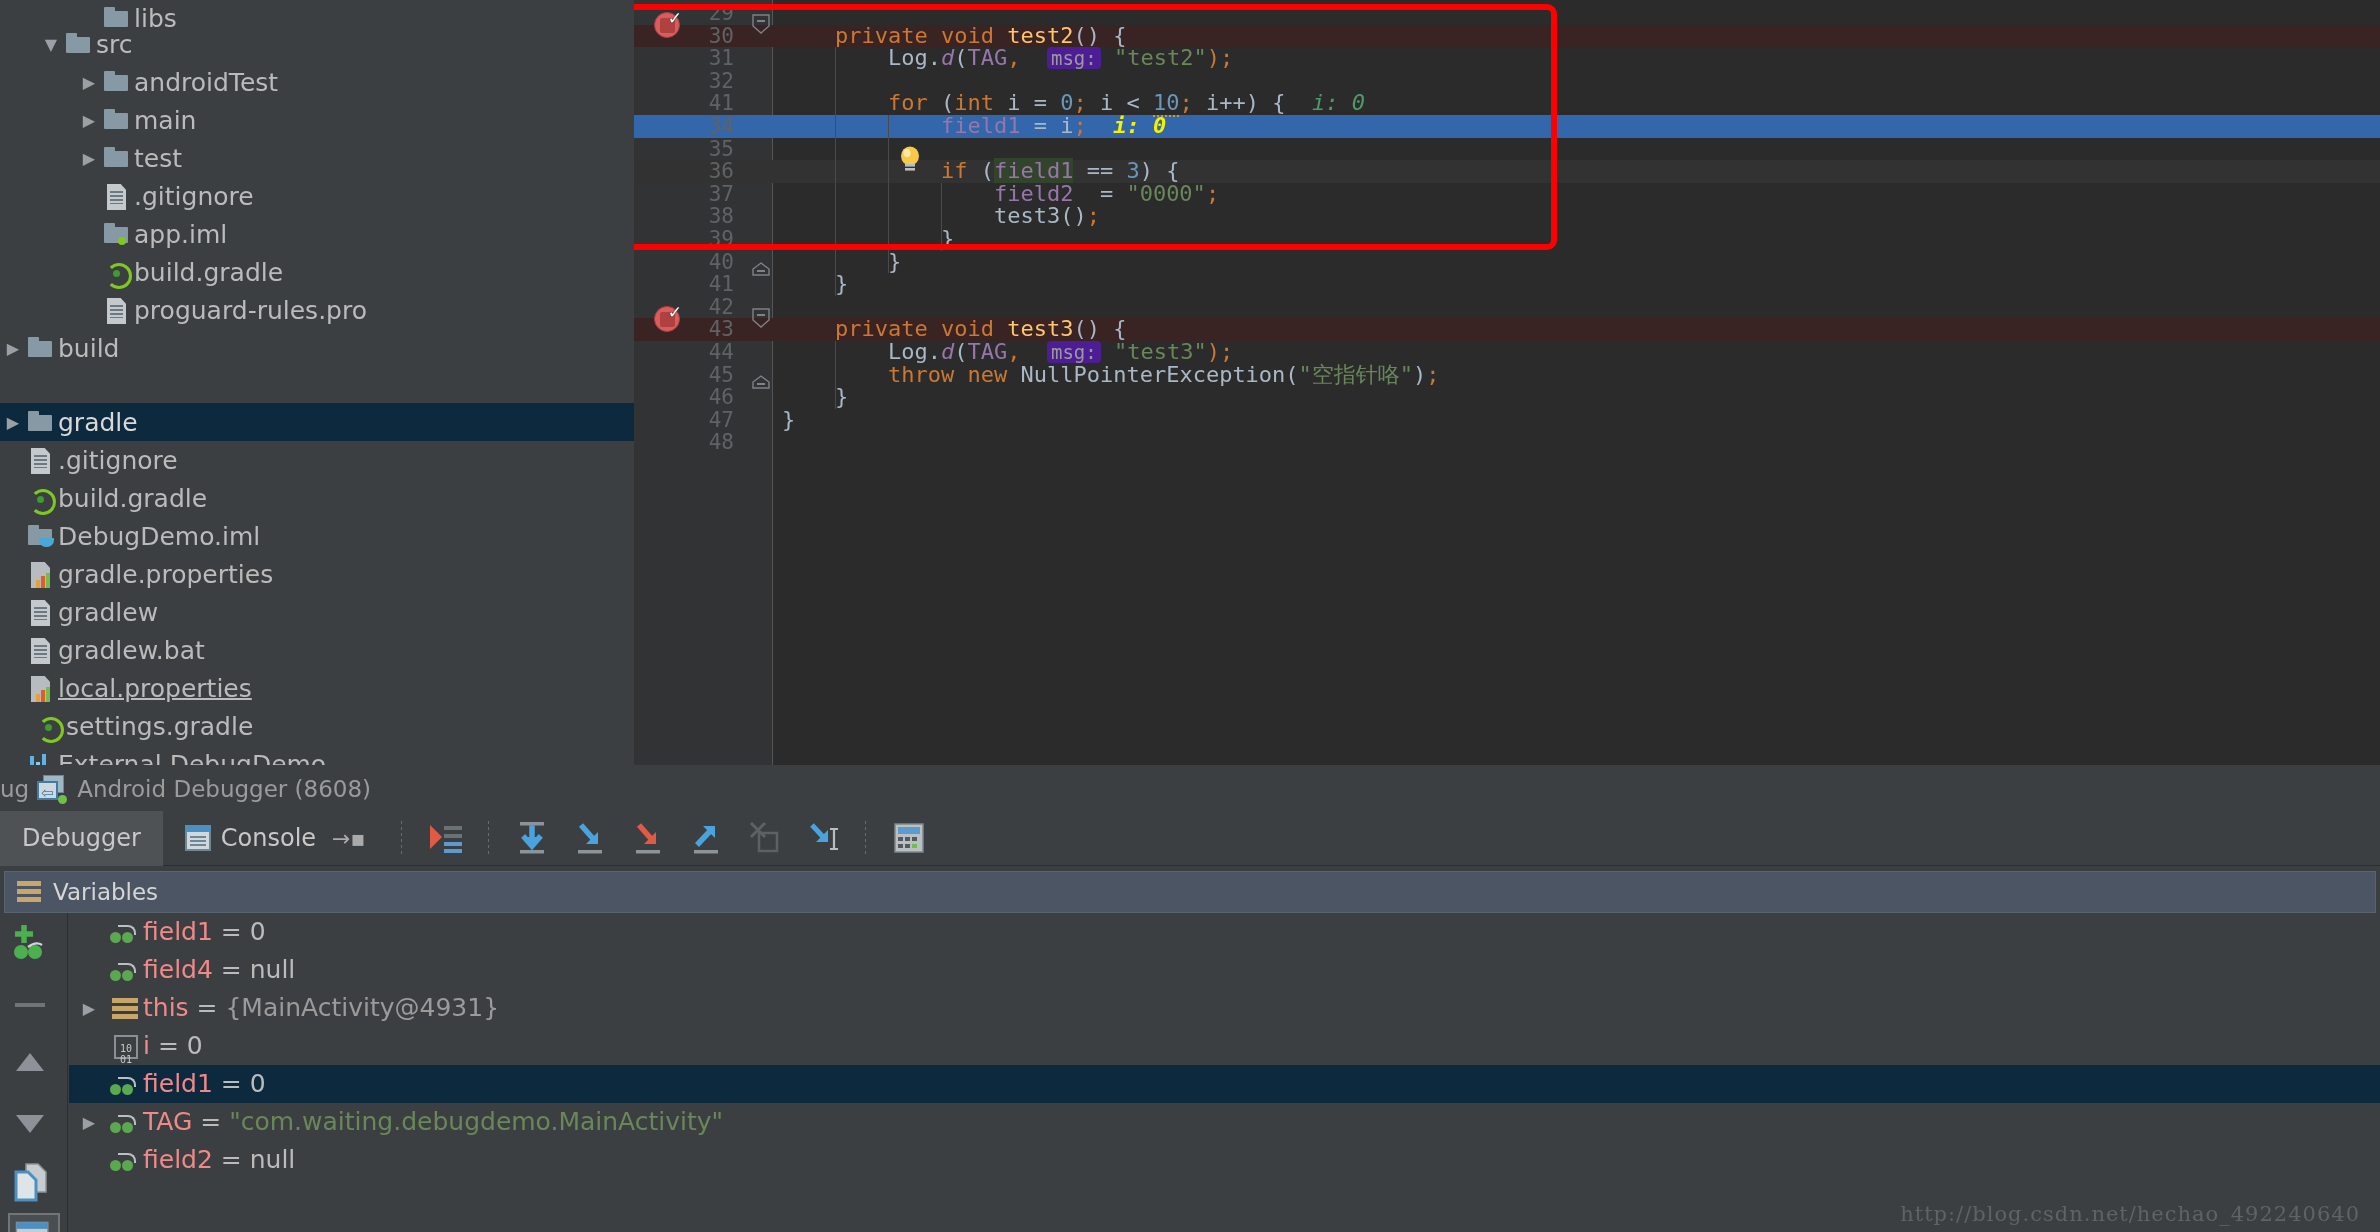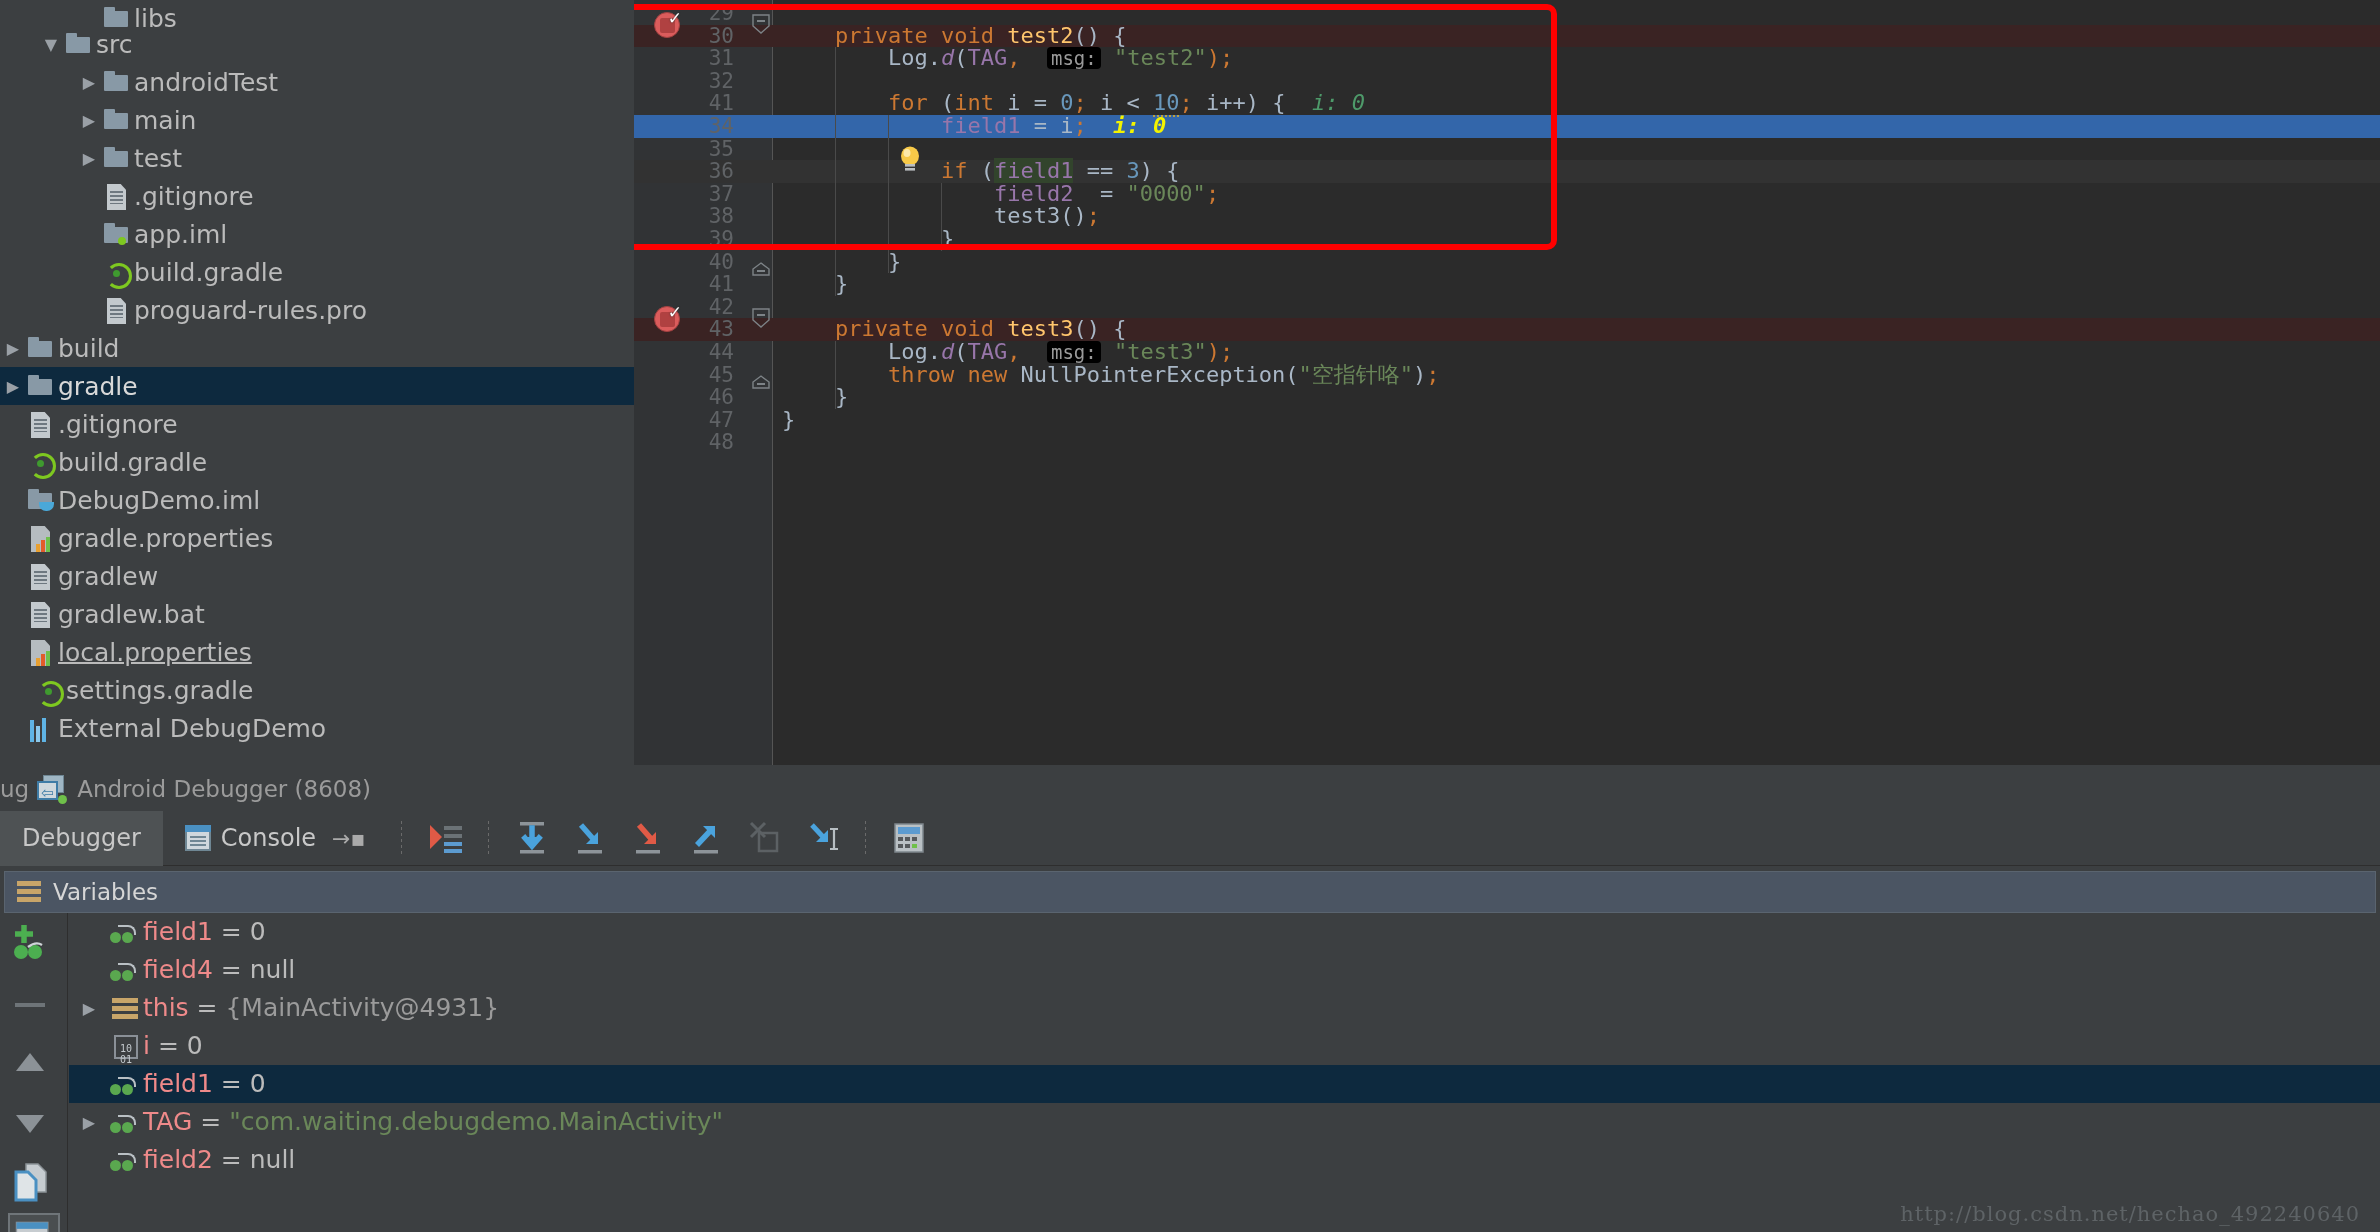--- a/index.html
+++ b/index.html
@@ -128,21 +128,21 @@
   .kw   { color: #cc7832; }
   .meth { color: #ffc66d; }
   .str  { color: #6a8759; }
   .num  { color: #6897bb; }
   .fld  { color: #9876aa; }
   .stat { color: #9876aa; font-style: italic; }
   .cls  { color: #a9b7c6; }
   .punc { color: #a9b7c6; }
   .semi { color: #cc7832; }
   .hintpill {
-    background: #000000; color: #9a9a9a; border-radius: 4px;
+    background: #4c1d95; color: #9a9a9a; border-radius: 4px;
     padding: 0 4px; font-size: 19px; font-style: normal;
   }
   .inlhint { color: #4e9a6a; font-style: italic; }
   .inlhint-active { color: #f3f300; font-style: italic; font-weight: bold; }
   .green-bg { background: #32442c; }
   .wavy {
     border-bottom: 2px dotted #b9a045;
   }
 
   
@@ -321,21 +321,21 @@
         <div class="tree-row" style="padding-left: 76px; height: 25px; line-height: 14px;"><span class="arrow"></span><span class="ico ic-folder"></span><span class="lbl">libs</span></div>
         <div class="tree-row" style="padding-left: 38px;"><span class="arrow">▼</span><span class="ico ic-folder"></span><span class="lbl">src</span></div>
         <div class="tree-row" style="padding-left: 76px;"><span class="arrow">▶</span><span class="ico ic-folder"></span><span class="lbl">androidTest</span></div>
         <div class="tree-row" style="padding-left: 76px;"><span class="arrow">▶</span><span class="ico ic-folder"></span><span class="lbl">main</span></div>
         <div class="tree-row" style="padding-left: 76px;"><span class="arrow">▶</span><span class="ico ic-folder"></span><span class="lbl">test</span></div>
         <div class="tree-row" style="padding-left: 76px;"><span class="arrow"></span><span class="ico ic-file"></span><span class="lbl">.gitignore</span></div>
         <div class="tree-row" style="padding-left: 76px;"><span class="arrow"></span><span class="ico ic-folder ic-folderdot"><span class="dot"></span></span><span class="lbl">app.iml</span></div>
         <div class="tree-row" style="padding-left: 76px;"><span class="arrow"></span><span class="ico ic-gradle"></span><span class="lbl">build.gradle</span></div>
         <div class="tree-row" style="padding-left: 76px;"><span class="arrow"></span><span class="ico ic-file"></span><span class="lbl">proguard-rules.pro</span></div>
         <div class="tree-row" style="padding-left: 0px;"><span class="arrow">▶</span><span class="ico ic-folder"></span><span class="lbl">build</span></div>
-        <div class="tree-row selected" style="padding-left: 0px;"><span class="arrow">▶</span><span class="ico ic-folder"></span><span class="lbl">gradle</span></div>
+        <div class="tree-row selected" style="padding-left: 0px; margin-top: 36px;"><span class="arrow">▶</span><span class="ico ic-folder"></span><span class="lbl">gradle</span></div>
         <div class="tree-row" style="padding-left: 0px;"><span class="arrow"></span><span class="ico ic-file"></span><span class="lbl">.gitignore</span></div>
         <div class="tree-row" style="padding-left: 0px;"><span class="arrow"></span><span class="ico ic-gradle"></span><span class="lbl">build.gradle</span></div>
         <div class="tree-row" style="padding-left: 0px;"><span class="arrow"></span><span class="ico ic-folder ic-foldercup"><span class="cup"></span></span><span class="lbl">DebugDemo.iml</span></div>
         <div class="tree-row" style="padding-left: 0px;"><span class="arrow"></span><span class="ico ic-props"><span class="bars">
               <i></i>
               <i></i>
               <i></i>
             </span></span><span class="lbl">gradle.properties</span></div>
         <div class="tree-row" style="padding-left: 0px;"><span class="arrow"></span><span class="ico ic-file"></span><span class="lbl">gradlew</span></div>
         <div class="tree-row" style="padding-left: 0px;"><span class="arrow"></span><span class="ico ic-file"></span><span class="lbl">gradlew.bat</span></div>

